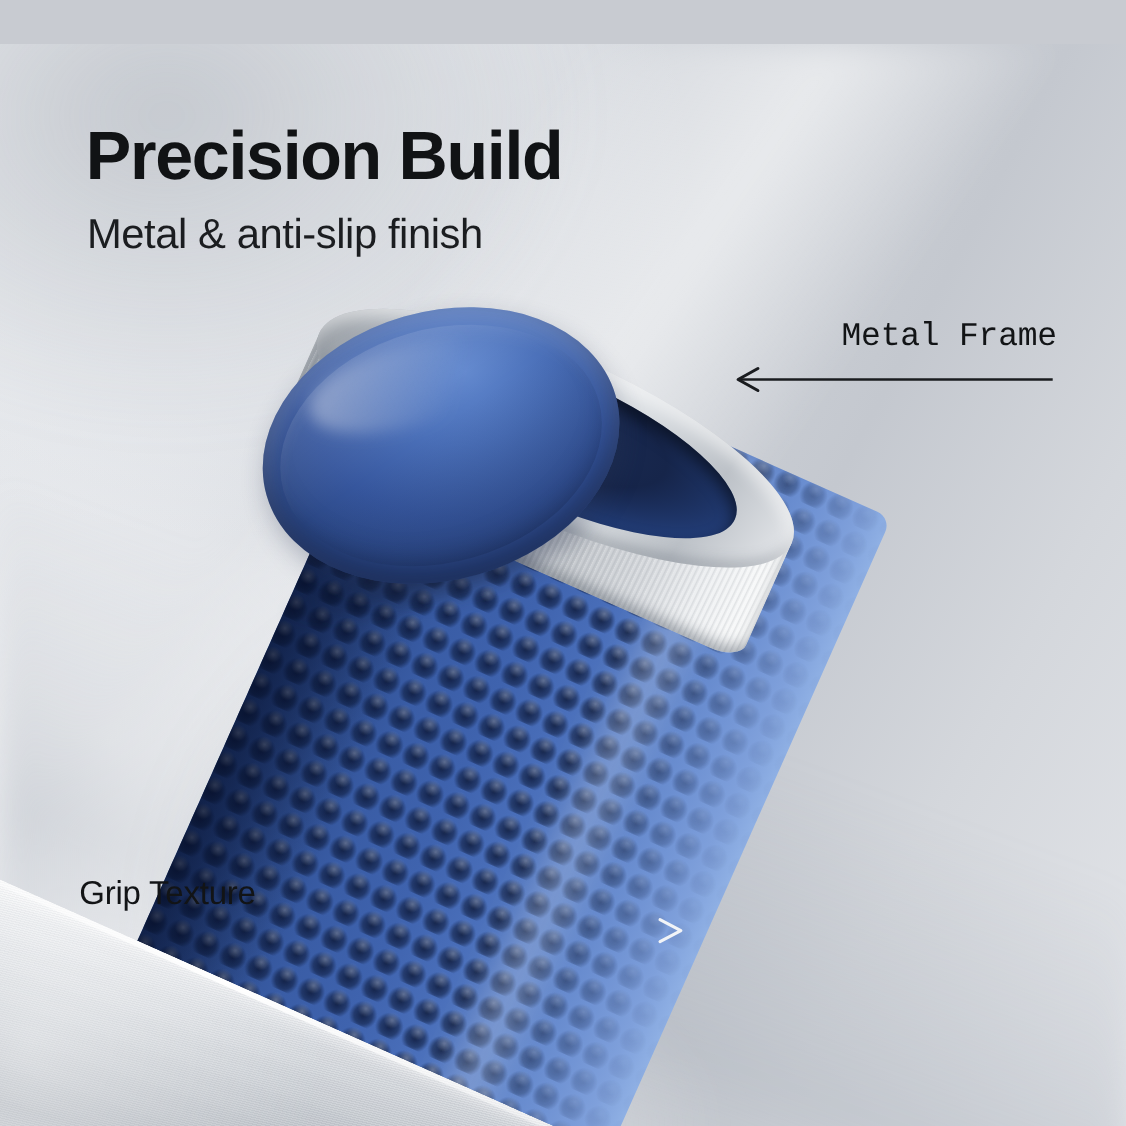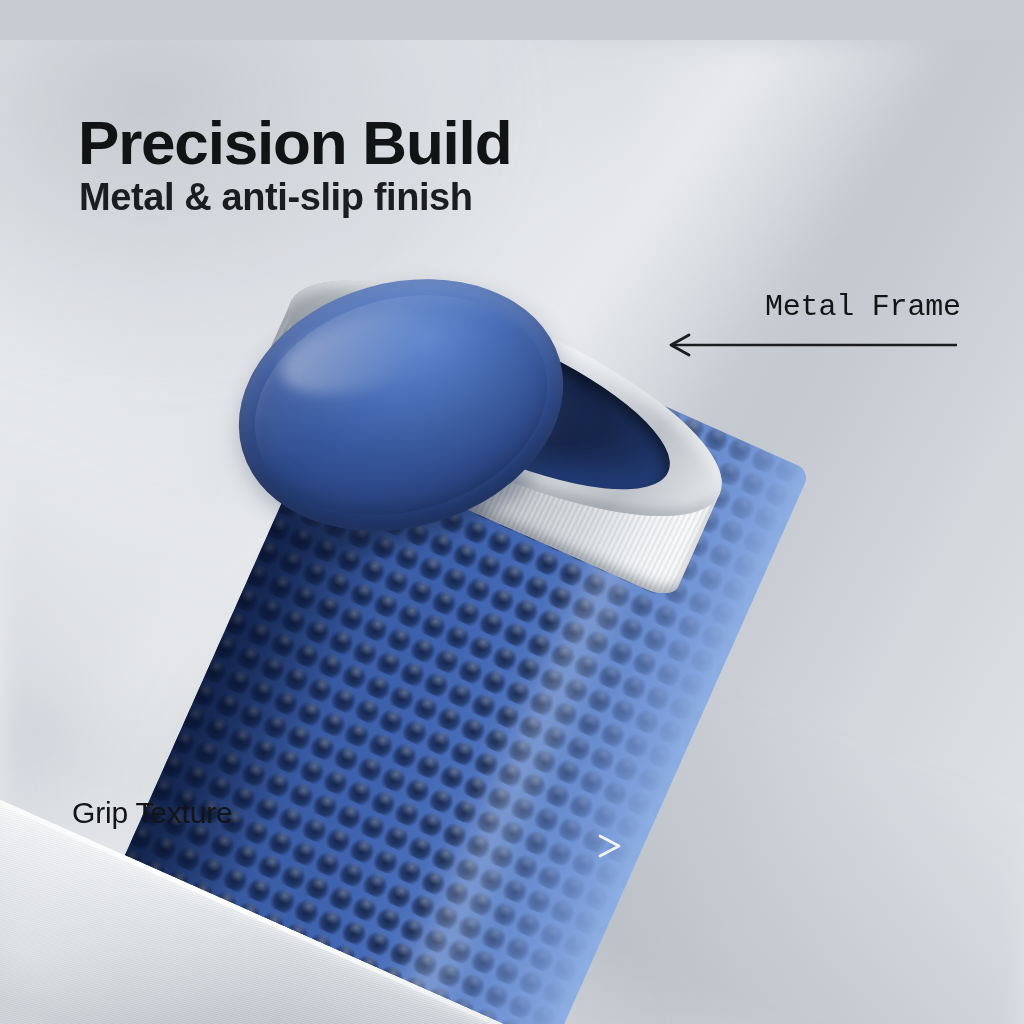--- a/index.html
+++ b/index.html
@@ -178,22 +178,22 @@
     filter:blur(24px);
   }
 
   
   .headline{
     position:absolute;left:78px;top:72px;
     font-size:62px;font-weight:700;color:#111315;letter-spacing:-1.2px;line-height:1;
     white-space:nowrap;
   }
   .subhead{
-    position:absolute;left:79px;top:138px;
-    font-size:38px;font-weight:700;color:#1b1d20;letter-spacing:-.4px;line-height:1;
+    position:absolute;left:79px;top:154px;
+    font-size:38px;font-weight:400;color:#1b1d20;letter-spacing:-.4px;line-height:1;
     white-space:nowrap;
   }
 
   
   .callout{position:absolute;}
   .callout .label{
     position:absolute;white-space:nowrap;
     font-size:30px;font-weight:400;color:#121416;letter-spacing:-.2px;line-height:1;
   }
   .callout svg{position:absolute;overflow:visible;}

